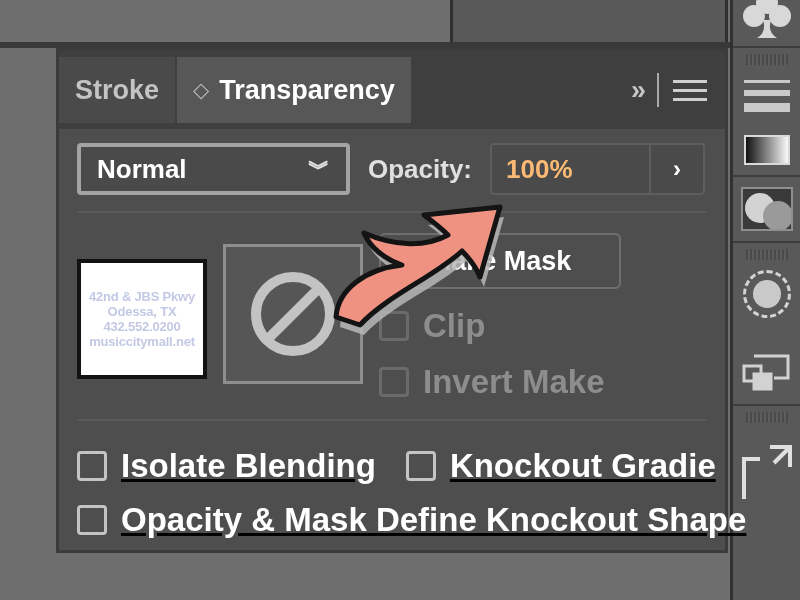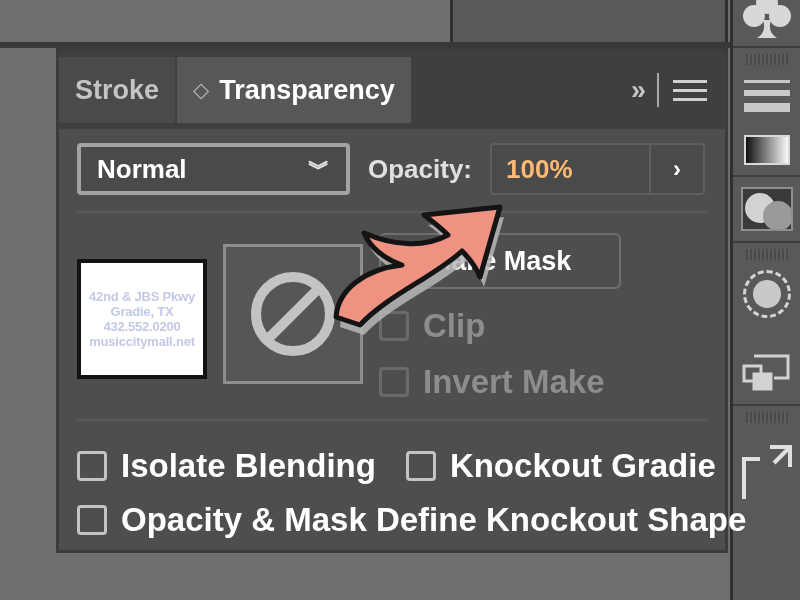--- a/index.html
+++ b/index.html
@@ -194,21 +194,21 @@
     width: 30px; height: 30px; border: 3px solid #c4c4c4;
     border-radius: 4px; box-sizing: border-box; background: transparent;
     flex: none;
   }
   .cbox.dim { border-color: #6a6a6a; }
   .cb-label { color:#ffffff; font-size: 33px; font-weight: bold; white-space: nowrap; }
   .cb-label.dim { color: #8d8d8d; }
 
   .bottom-rules { padding: 0 18px; }
   .bottom-hr { height: 2px; background: #5a5a5a; margin-top: 18px; }
-  .bottom-checks { padding: 10px 18px 0 18px; }
+  .bottom-checks { padding: 10px 18px 0 18px; text-decoration: underline; }
   .bottom-checks .cb-row { margin-top: 16px; }
 
   
   .anno-arrow {
     position: absolute; left: 330px; top: 185px;
     width: 230px; height: 160px; pointer-events: none;
   }
 </style>
 </head>
 <body>
@@ -324,21 +324,21 @@
         </div>
       </div>
 
       <div class="hr"></div>
 
       <div class="row-thumbs">
 
         <div style="padding-top:10px;">
           <div class="art-thumb">
             <div>42nd &amp; JBS Pkwy</div>
-            <div>Gradie, TX</div>
+            <div>Odessa, TX</div>
             <div>432.552.0200</div>
             <div>musiccitymall.net</div>
           </div>
         </div>
 
         <div class="mask-thumb">
           <span class="noentry"></span>
         </div>
 
         <div class="mask-controls">

